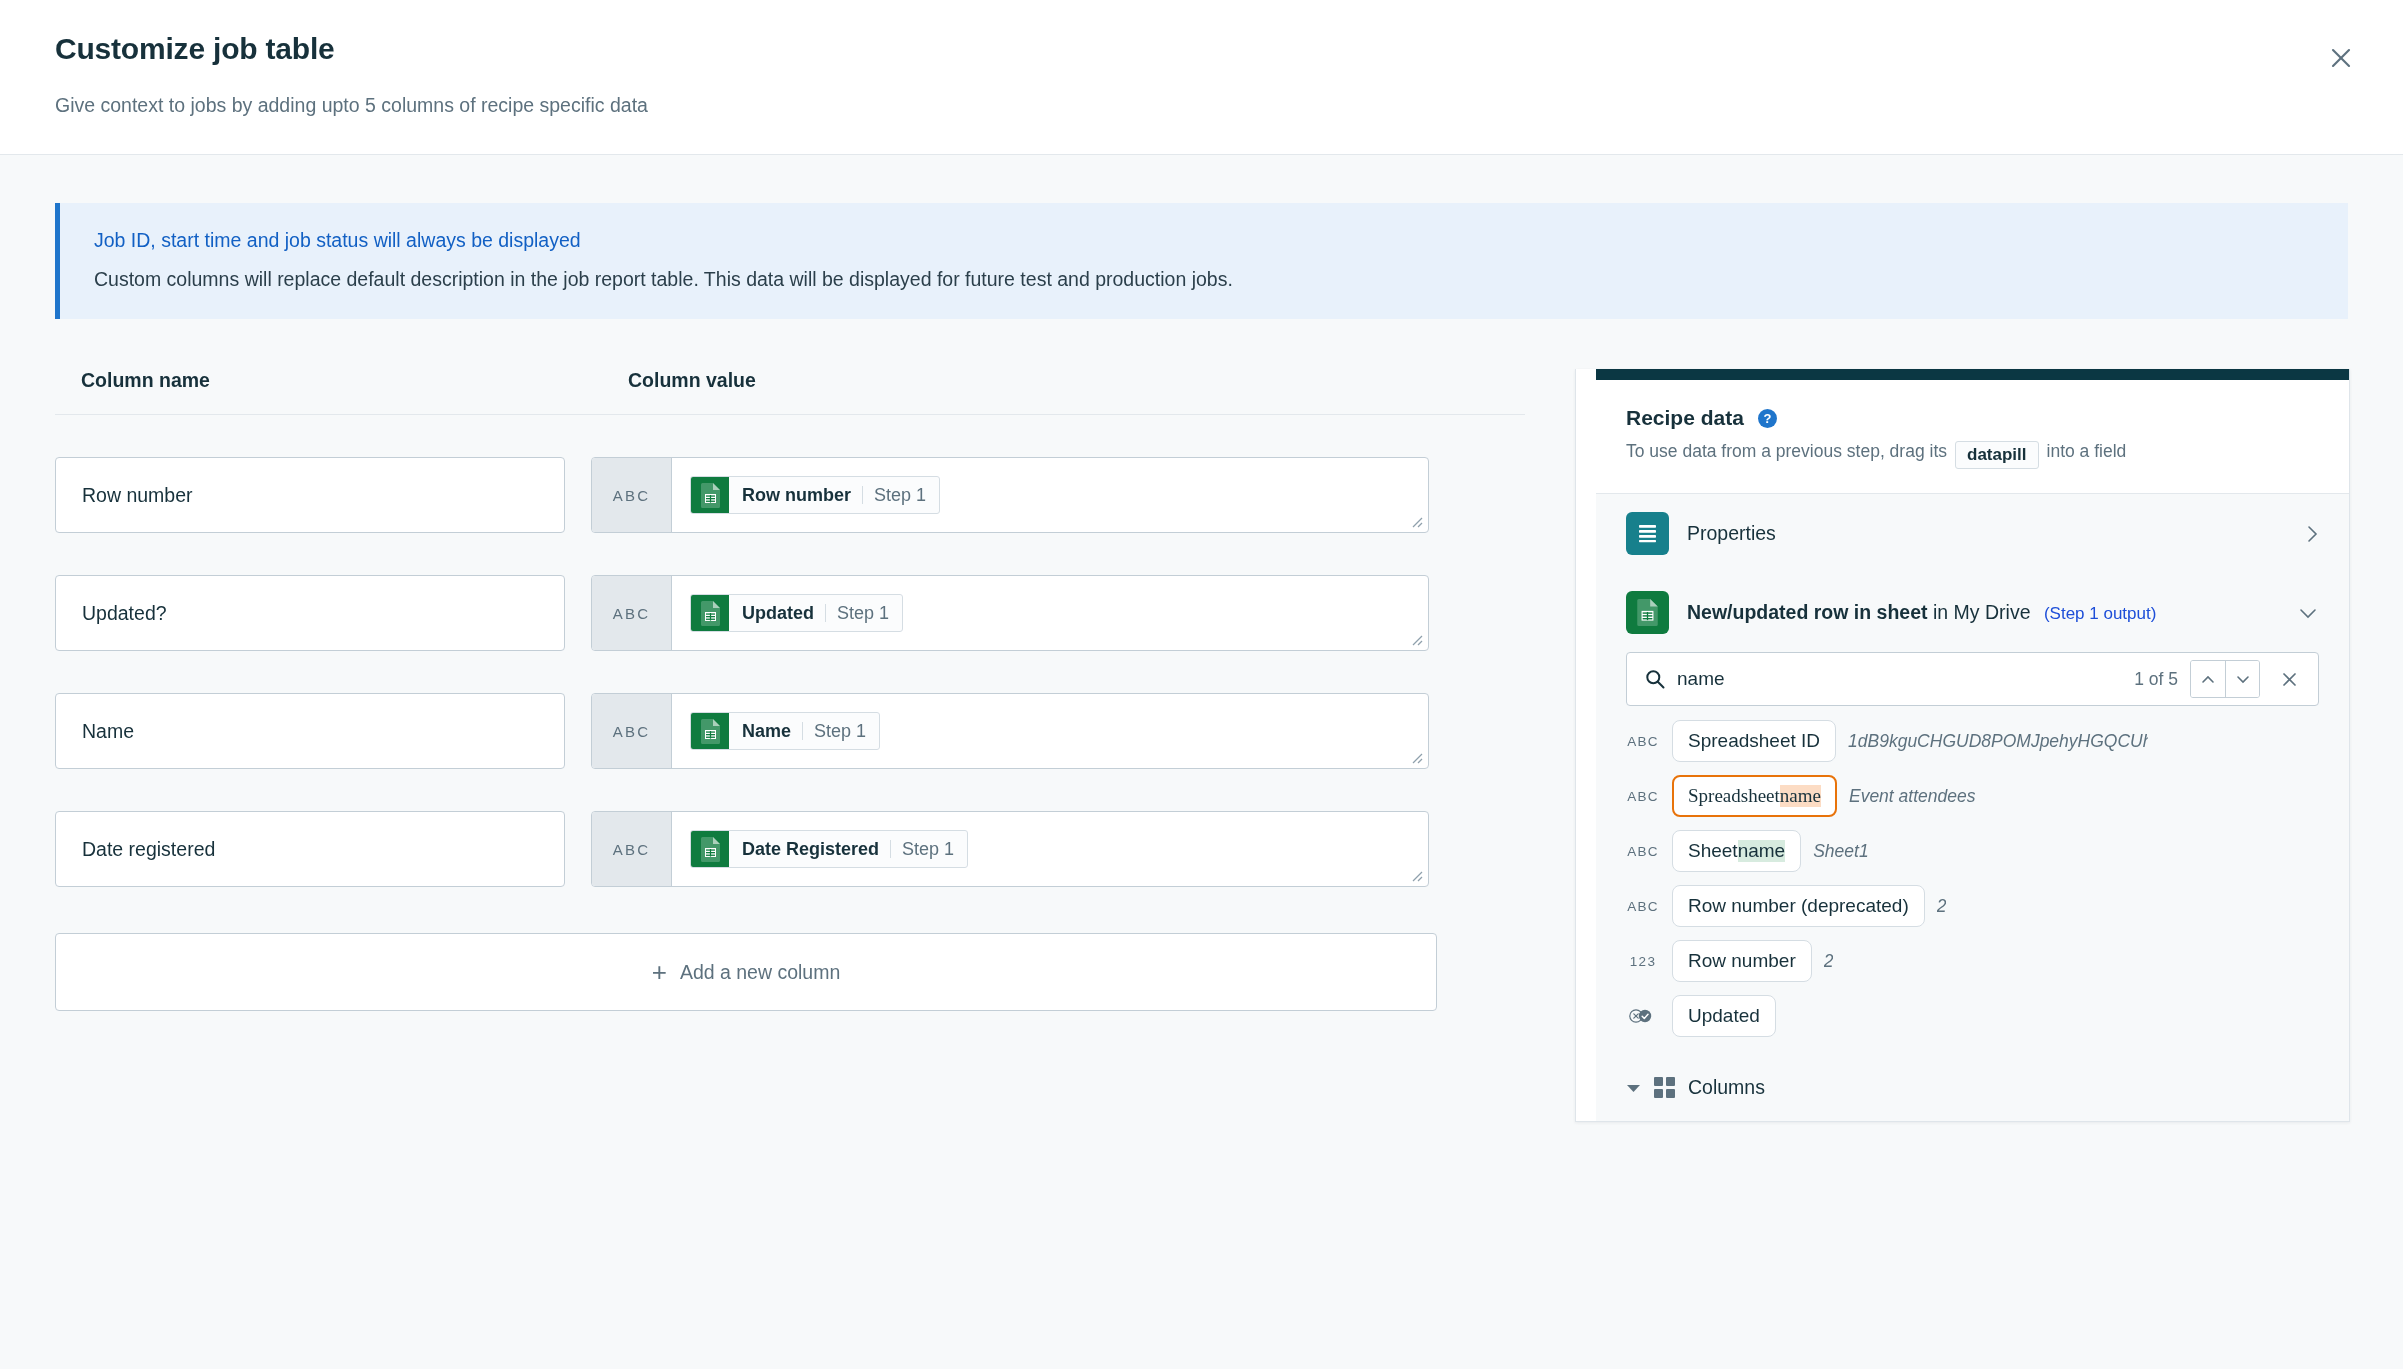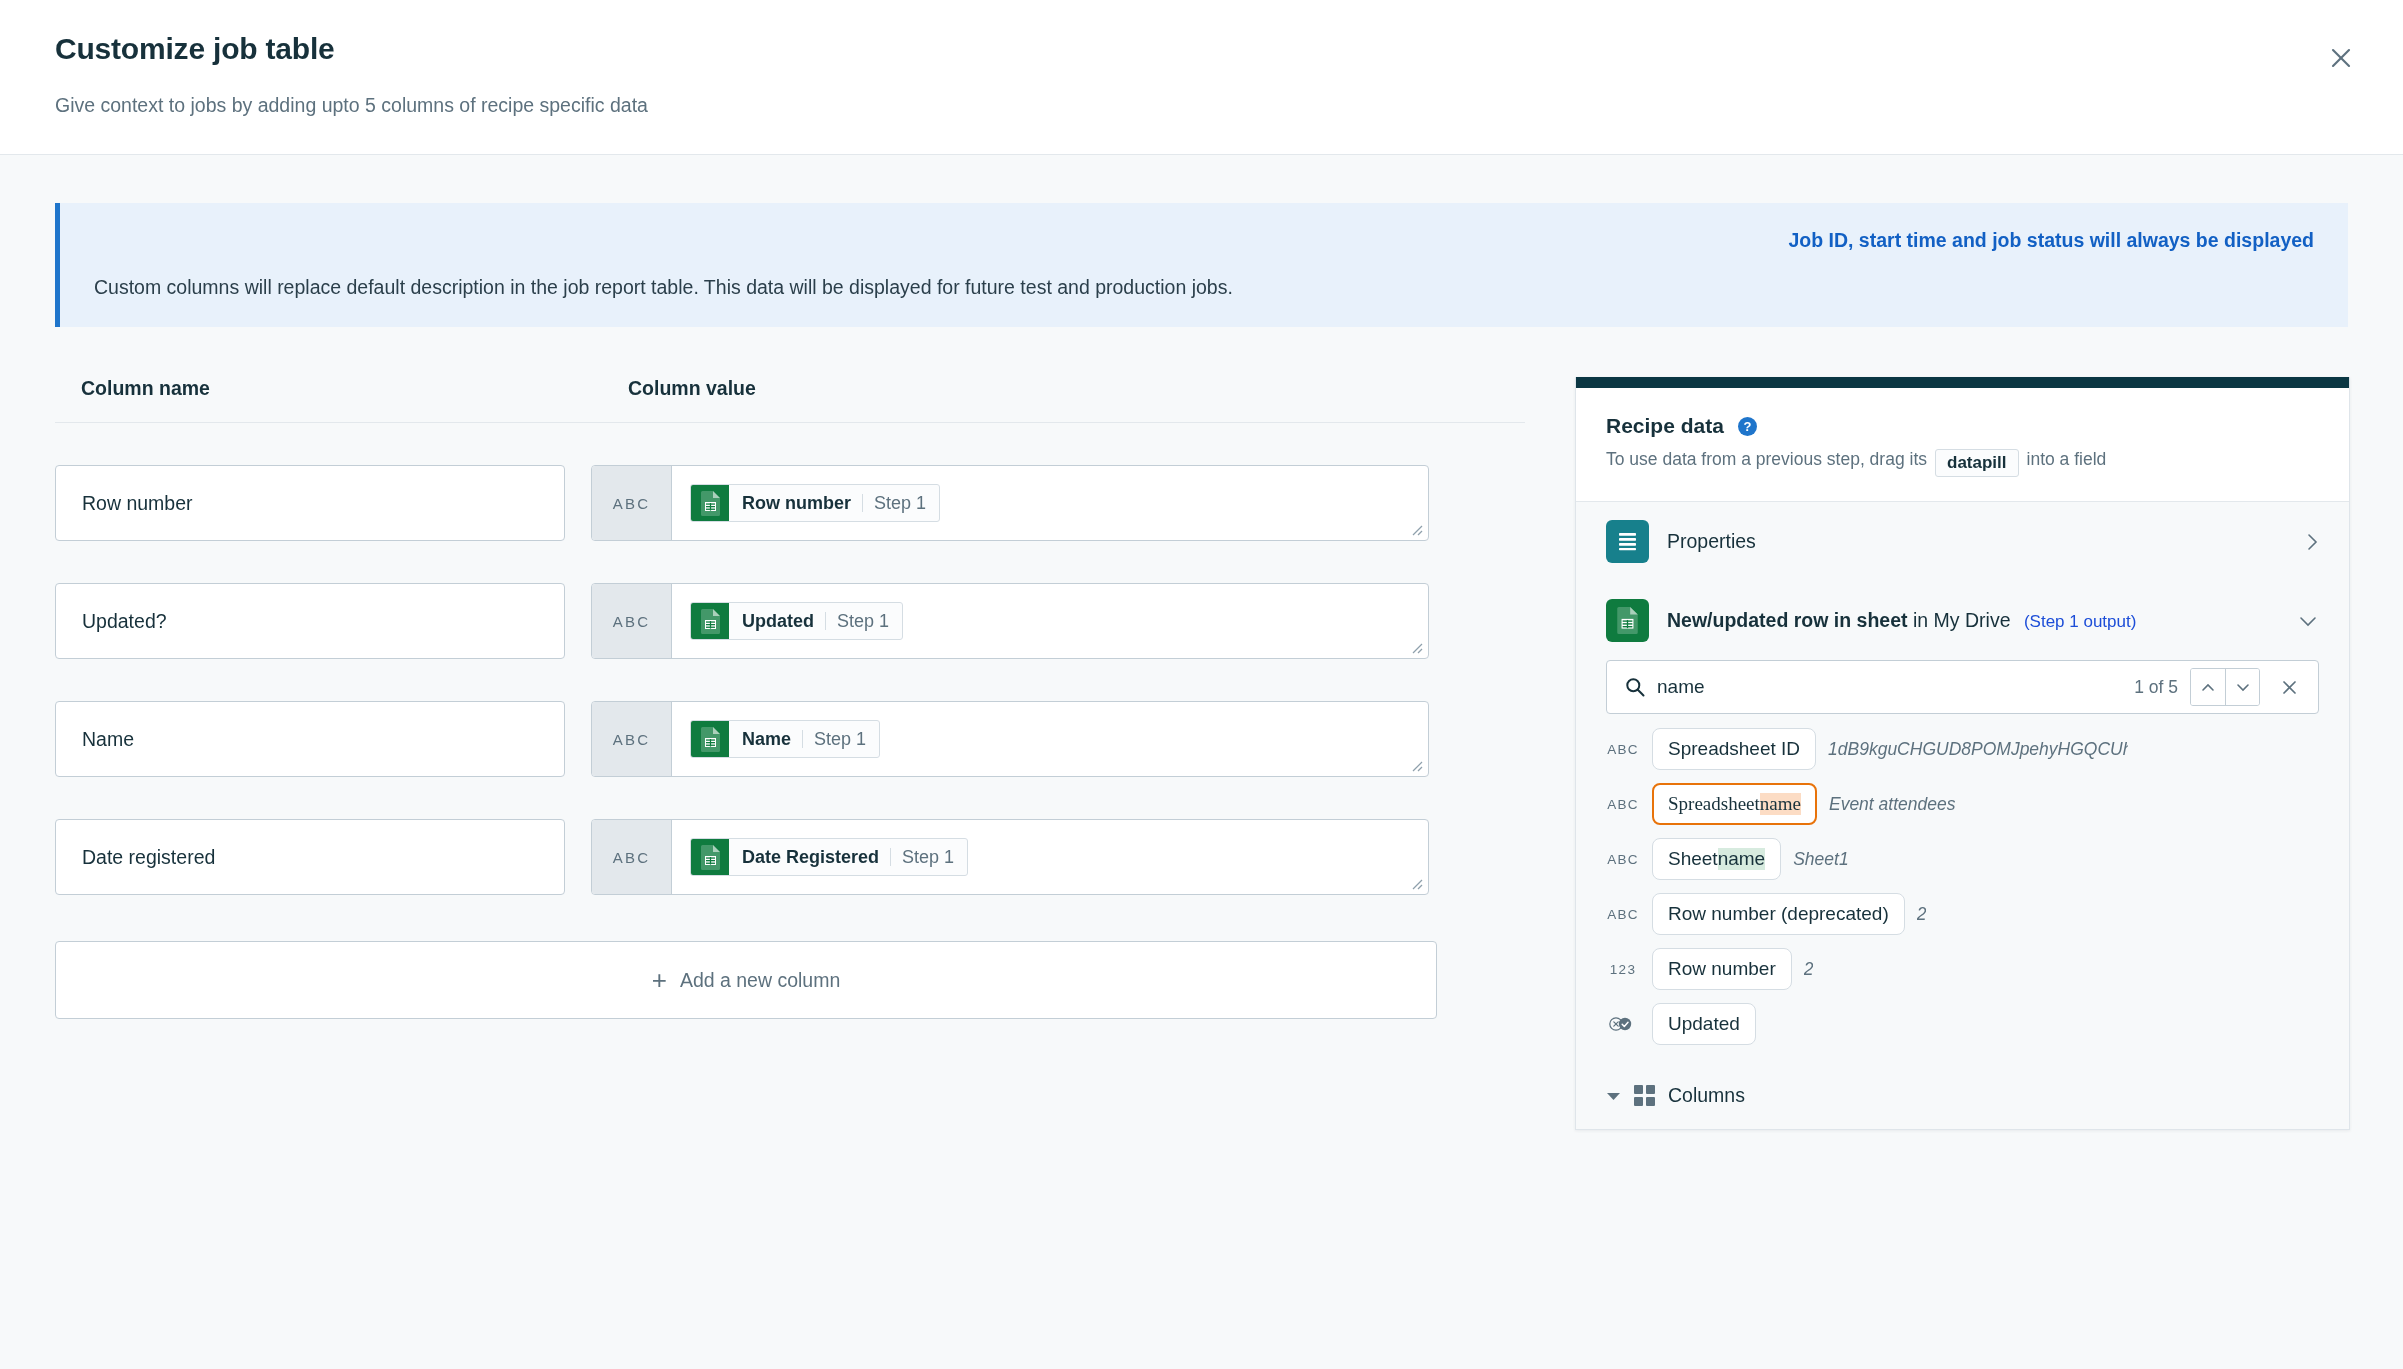--- a/index.html
+++ b/index.html
@@ -53,24 +53,23 @@
   .info-banner {
     position: relative;
     background: #e8f1fb;
     border-left: 5px solid #1f75cb;
     padding: 26px 34px 28px 34px;
     width: 2293px;
     margin-bottom: 50px;
   }
   .info-title {
     font-size: 19.5px;
-    font-weight: 700;
+    font-weight: 400;
     color: #1260c4;
-    margin-bottom: 24px;
-    text-align: right;
+    margin-bottom: 16px;
   }
   .info-text {
     font-size: 19.5px;
     color: #2b3f4b;
     font-weight: 400;
   }
 
   
   .content-row { display: flex; gap: 0; align-items: flex-start; }
   .left-pane { width: 1470px; flex: none; }
@@ -209,20 +208,21 @@
   }
   .add-col .plus { font-size: 26px; line-height: 1; font-weight: 300; }
 
   
   .recipe-panel {
     width: 775px;
     background: #ffffff;
     border: 1px solid #dfe5ea;
     border-top: none;
     box-shadow: 0 1px 3px rgba(23,49,59,0.07);
+    padding-left: 20px;
   }
   .panel-topbar { height: 11px; background: #0b3743; }
   .panel-head { padding: 26px 30px 24px 30px; border-bottom: 1px solid #e3e8ec; background:#fff; }
   .panel-title-row { display: flex; align-items: center; gap: 14px; }
   .panel-title { font-size: 21px; font-weight: 700; color: #17313b; }
   .help-icon {
     width: 19px; height: 19px; border-radius: 50%;
     background: #1f75cb; color: #ffffff;
     font-size: 13px; font-weight: 700;
     display: flex; align-items: center; justify-content: center;

